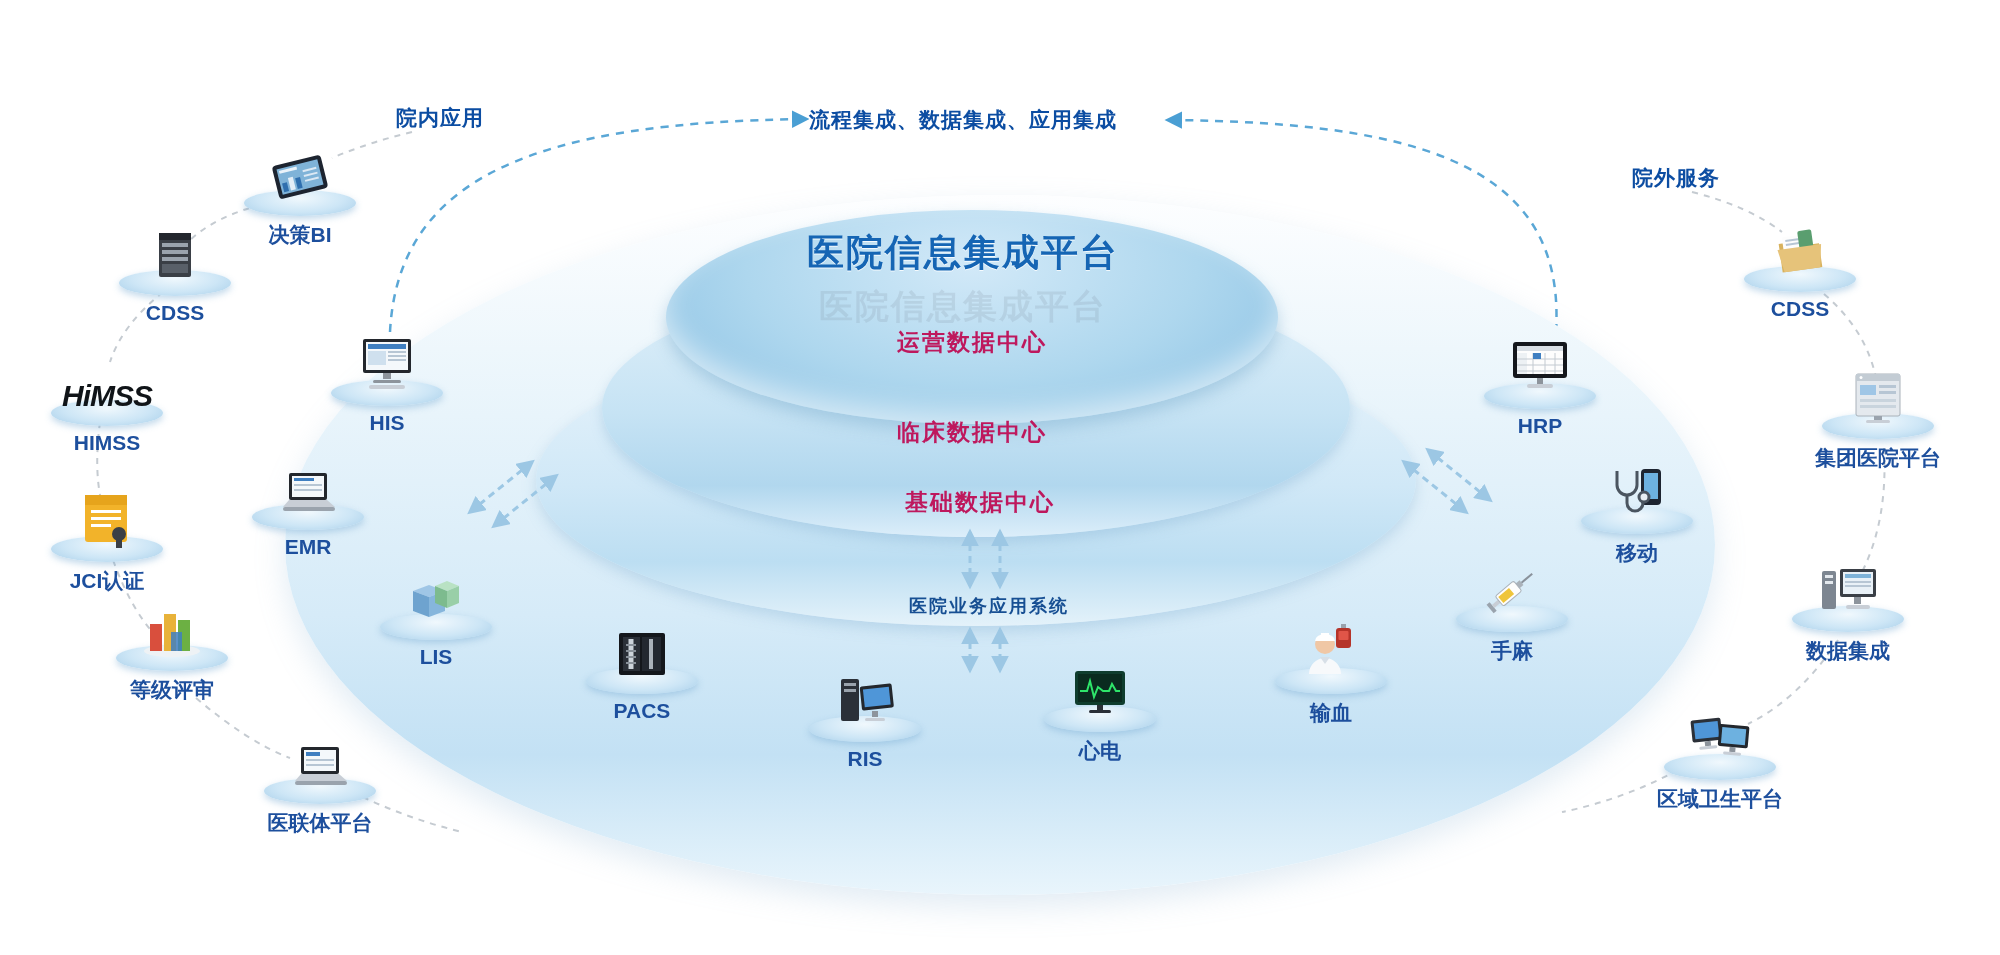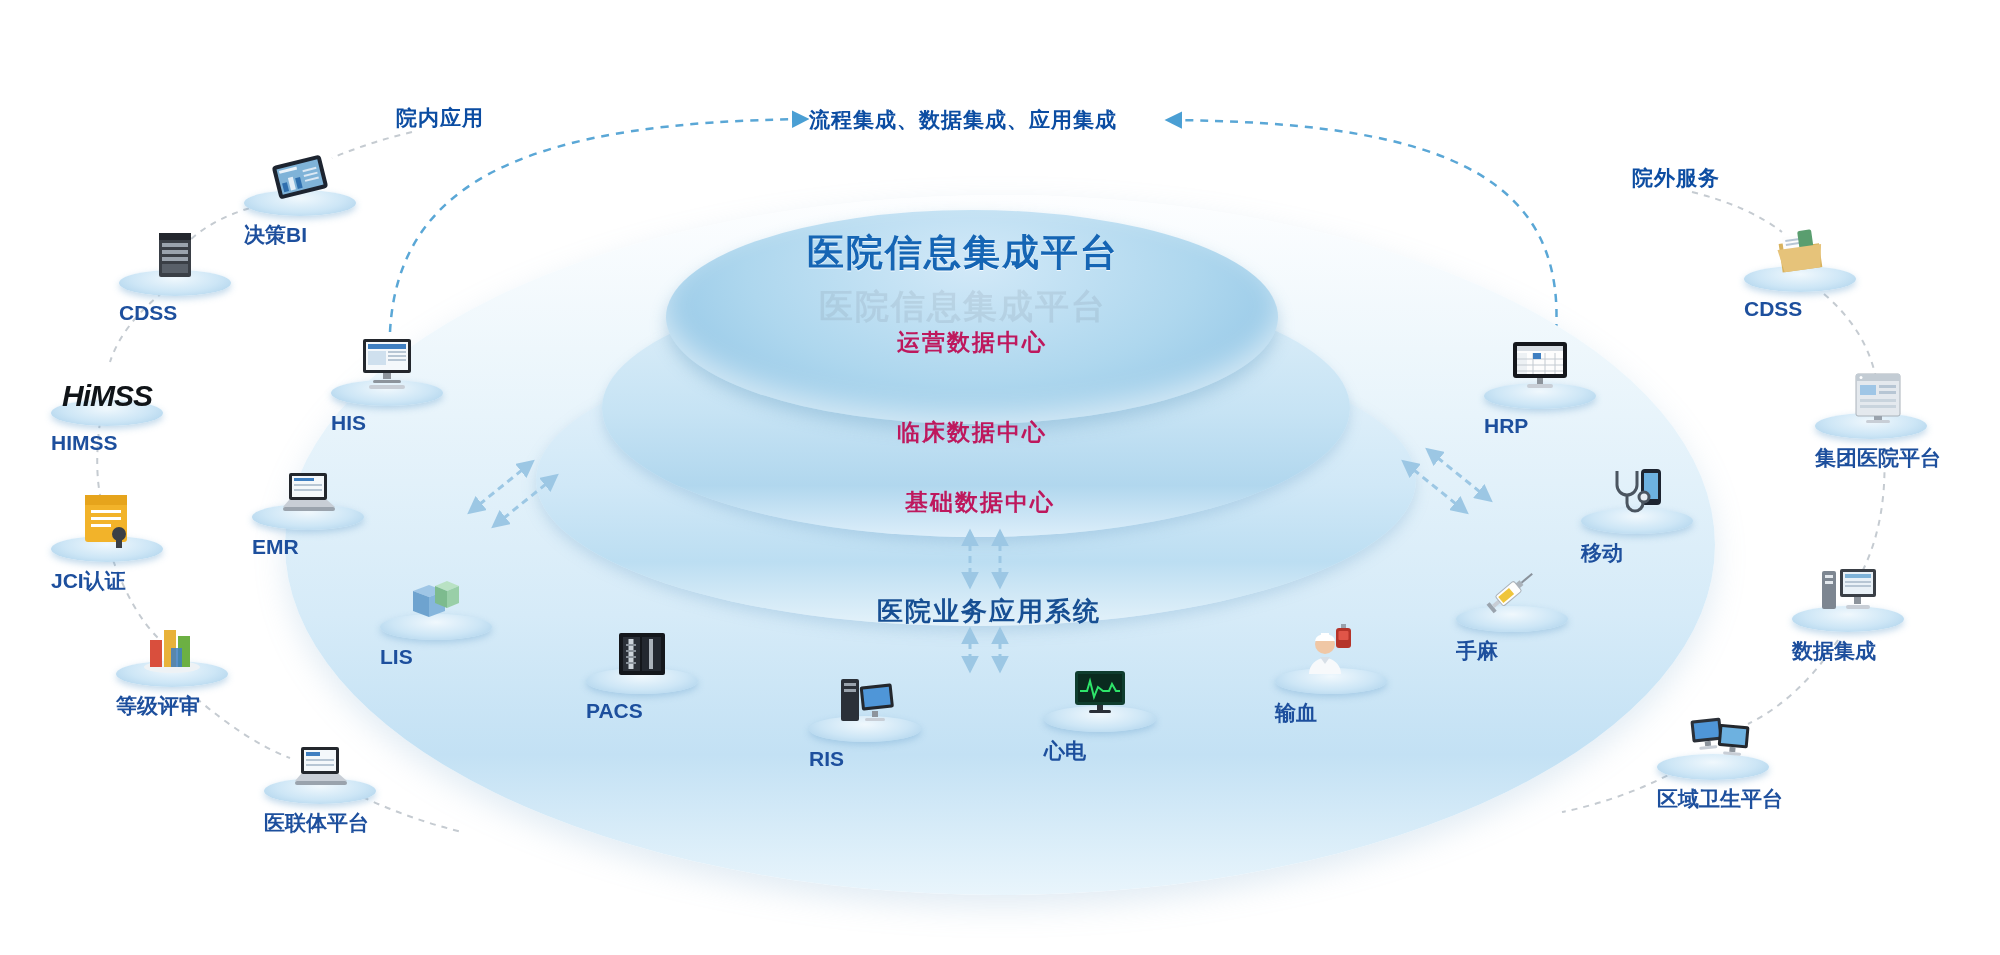--- a/index.html
+++ b/index.html
@@ -19,22 +19,22 @@
     background:linear-gradient(180deg,#e2f1fa 0%,#c6e3f4 52%,#b1d7ee 80%,#dceefa 100%);
     box-shadow:0 6px 12px rgba(130,175,210,.35)}
   .disc-1{left:972px;top:317px;width:612px;height:214px;z-index:4;
     background:radial-gradient(ellipse at 50% 26%,#d2e9f8 0%,#aed7ee 52%,#99cae8 78%,#c2e2f4 100%);
     box-shadow:0 8px 16px rgba(120,170,205,.45),inset 0 -12px 26px rgba(255,255,255,.55)}
   .abs-text{position:absolute;transform:translateX(-50%);white-space:nowrap;z-index:6}
   .hdr{font-size:21px;font-weight:bold;color:#0c4da2;letter-spacing:1px}
   .title{font-size:37px;font-weight:bold;color:#1565b4;letter-spacing:2px;z-index:6;text-shadow:0 1px 0 rgba(255,255,255,.8)}
   .title-ghost{font-size:34px;font-weight:bold;color:#7d8c9c;opacity:.18;letter-spacing:2px;z-index:5}
   .ring-label{font-size:23px;font-weight:bold;color:#be185d;letter-spacing:2px;z-index:6}
-  .apps-label{font-size:26px;font-weight:bold;color:#174f93;letter-spacing:2px;z-index:6}
-  .node{position:absolute;transform:translateX(-50%);display:flex;flex-direction:column;z-index:7}
+  .apps-label{font-size:18px;font-weight:bold;color:#174f93;letter-spacing:2px;z-index:6}
+  .node{position:absolute;transform:translateX(-50%);display:flex;flex-direction:column;align-items:center;z-index:7}
   .icon-wrap{height:58px;display:flex;align-items:flex-end;justify-content:center;position:relative;z-index:2}
   .pedestal{width:112px;height:26px;border-radius:50%;margin-top:-13px;position:relative;z-index:1;
     background:radial-gradient(ellipse at 50% 32%,#f0f8fd 0%,#cde6f6 55%,#a7cee9 100%);
     box-shadow:0 3px 7px rgba(120,170,210,.45)}
   .node-label{margin-top:5px;font-size:21px;font-weight:600;color:#1d4f9d;white-space:nowrap}
   .himss-text{font-size:30px;font-weight:bold;font-style:italic;color:#101418;letter-spacing:-1px}
 </style>
 </head>
 <body>
 
@@ -150,21 +150,21 @@
       <rect x="13" y="26" width="30" height="3" fill="#ffffff"></rect>
       <rect x="13" y="33" width="20" height="3" fill="#ffffff"></rect>
       <circle cx="41" cy="43" r="7" fill="#3a3f46"></circle>
       <rect x="38" y="47" width="6" height="10" fill="#3a3f46"></rect>
     </svg>
   </div>
   <div class="pedestal"></div>
   <div class="node-label">JCI认证</div>
 </div>
 
-<div class="node" style="left:172px;top:616px">
+<div class="node" style="left:172px;top:600px">
   <div class="icon-wrap">
     <svg width="64" height="56" viewBox="0 0 64 56">
       <ellipse cx="32" cy="49" rx="28" ry="6" fill="#eef2f5"></ellipse>
       <rect x="10" y="22" width="12" height="27" fill="#d94f3d"></rect>
       <rect x="24" y="12" width="12" height="37" fill="#e8b23a"></rect>
       <rect x="38" y="18" width="12" height="31" fill="#6cb043"></rect>
       <rect x="31" y="30" width="11" height="19" fill="#3f7fc1" opacity="0.85"></rect>
     </svg>
   </div>
   <div class="pedestal"></div>

